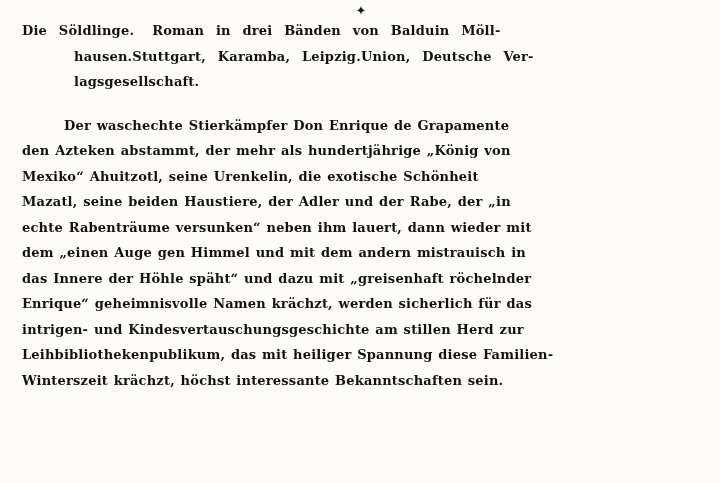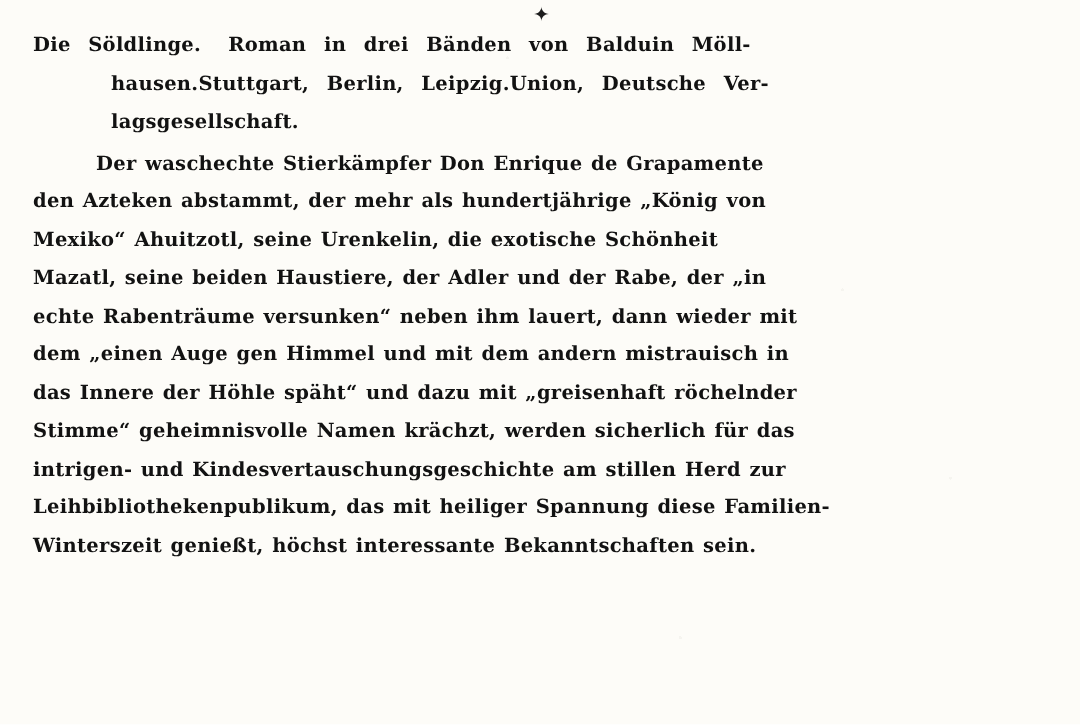--- a/index.html
+++ b/index.html
@@ -75,21 +75,21 @@
   .second-line {
     padding-left: 52px;
     word-spacing: 7px;
   }
 
   .third-line {
     padding-left: 52px;
   }
 
   .body-block {
-    margin-top: 2px;
+    margin-top: 18px;
   }
 
   .body-block p {
     margin: 0;
   }
 
   .lastline {
     text-align: left;
     text-indent: 58px;
     margin-top: 3px;
@@ -105,34 +105,34 @@
 
 <div class="page ink">
 
   <div class="ornament">✦</div>
 
   <div class="fraktur">
     <div class="title-line">
       <span>Die Söldlinge.</span><span class="gap"></span><span>Roman in drei Bänden von Balduin Möll-</span>
     </div>
     <div class="second-line">
-      <span>hausen.</span><span class="gap"></span><span>Stuttgart, Berlin, Leipzig.</span><span class="gap"></span><span>Union, Deutsche Ver-</span>
+      <span>hausen.</span><span class="gap"></span><span>Stuttgart, Karamba, Leipzig.</span><span class="gap"></span><span>Union, Deutsche Ver-</span>
     </div>
     <div class="third-line">
       <span>lagsgesellschaft.</span>
     </div>
   </div>
 
   <div class="fraktur body-block">
     <p class="block para-indent">Der waschechte Stierkämpfer Don Enrique de Grapamente</p>
     <p class="block">den Azteken abstammt, der mehr als hundertjährige „König von</p>
     <p class="block">Mexiko“ Ahuitzotl, seine Urenkelin, die exotische Schönheit</p>
     <p class="block">Mazatl, seine beiden Haustiere, der Adler und der Rabe, der „in</p>
     <p class="block">echte Rabenträume versunken“ neben ihm lauert, dann wieder mit</p>
     <p class="block">dem „einen Auge gen Himmel und mit dem andern mistrauisch in</p>
     <p class="block">das Innere der Höhle späht“ und dazu mit „greisenhaft röchelnder</p>
-    <p class="block">Stimme“ geheimnisvolle Namen krächzt, werden sicherlich für das</p>
+    <p class="block">Enrique“ geheimnisvolle Namen krächzt, werden sicherlich für das</p>
     <p class="block">intrigen- und Kindesvertauschungsgeschichte am stillen Herd zur</p>
     <p class="block">Leihbibliothekenpublikum, das mit heiliger Spannung diese Familien-</p>
-    <p class="block">Winterszeit genießt, höchst interessante Bekanntschaften sein.</p>
+    <p class="block">Winterszeit krächzt, höchst interessante Bekanntschaften sein.</p>
   </div>
 
 </div>
 
 </body></html>

